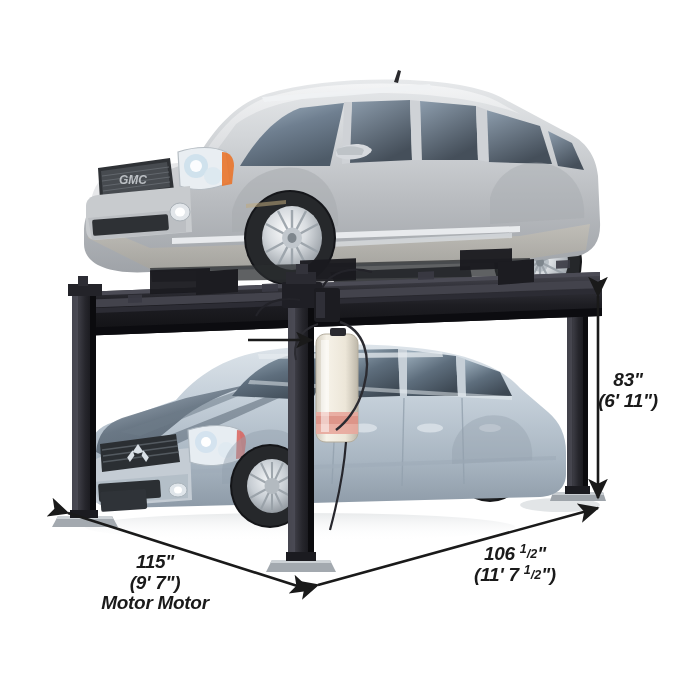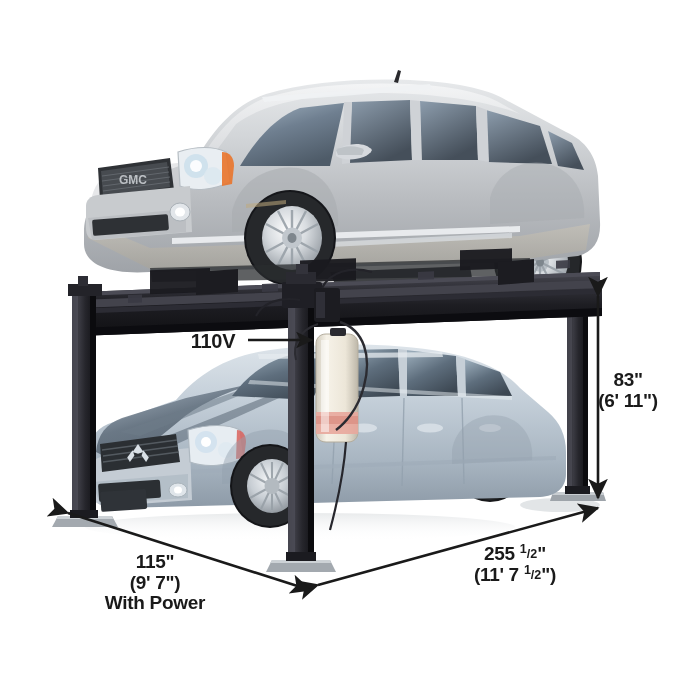--- a/index.html
+++ b/index.html
@@ -9,20 +9,21 @@
   }
   body {
     font-family: "Liberation Sans", sans-serif;
   }
   #stage {
     position: relative;
     width: 700px;
     height: 700px;
     background: #ffffff;
     overflow: hidden;
+    font-style: italic;
   }
   #scene {
     position: absolute;
     inset: 0;
     width: 700px;
     height: 700px;
   }
   .dim-text {
     position: absolute;
     font-family: "Liberation Sans", sans-serif;
@@ -498,36 +499,35 @@
         <line x1="68" y1="513" x2="310" y2="590" stroke-width="2.6" marker-start="url(#arrHead)" marker-end="url(#arrHead)"></line>
       </g>
 
       <g>
         <line x1="248" y1="340" x2="312" y2="340" stroke-width="2.4" marker-end="url(#arrHeadS)"></line>
       </g>
     </g>
   </svg>
 
   <div class="callout-text t-power">
-    <div>110V</div>
   </div>
 
   <div class="dim-text t-height center">
     <div>83"</div>
     <div>(6' 11")</div>
   </div>
 
   <div class="dim-text t-width center">
     <div>115"</div>
     <div>(9' 7")</div>
-    <div>With Power</div>
+    <div>Motor Motor</div>
   </div>
 
   <div class="dim-text t-length center">
     <div>
-      <span>255 </span><span class="frac"><sup>1</sup>/<sub>2</sub></span><span>"</span>
+      <span>106 </span><span class="frac"><sup>1</sup>/<sub>2</sub></span><span>"</span>
     </div>
     <div>
       <span>(11' 7 </span><span class="frac"><sup>1</sup>/<sub>2</sub></span><span>")</span>
     </div>
   </div>
 
 </div>
 
 </body></html>

